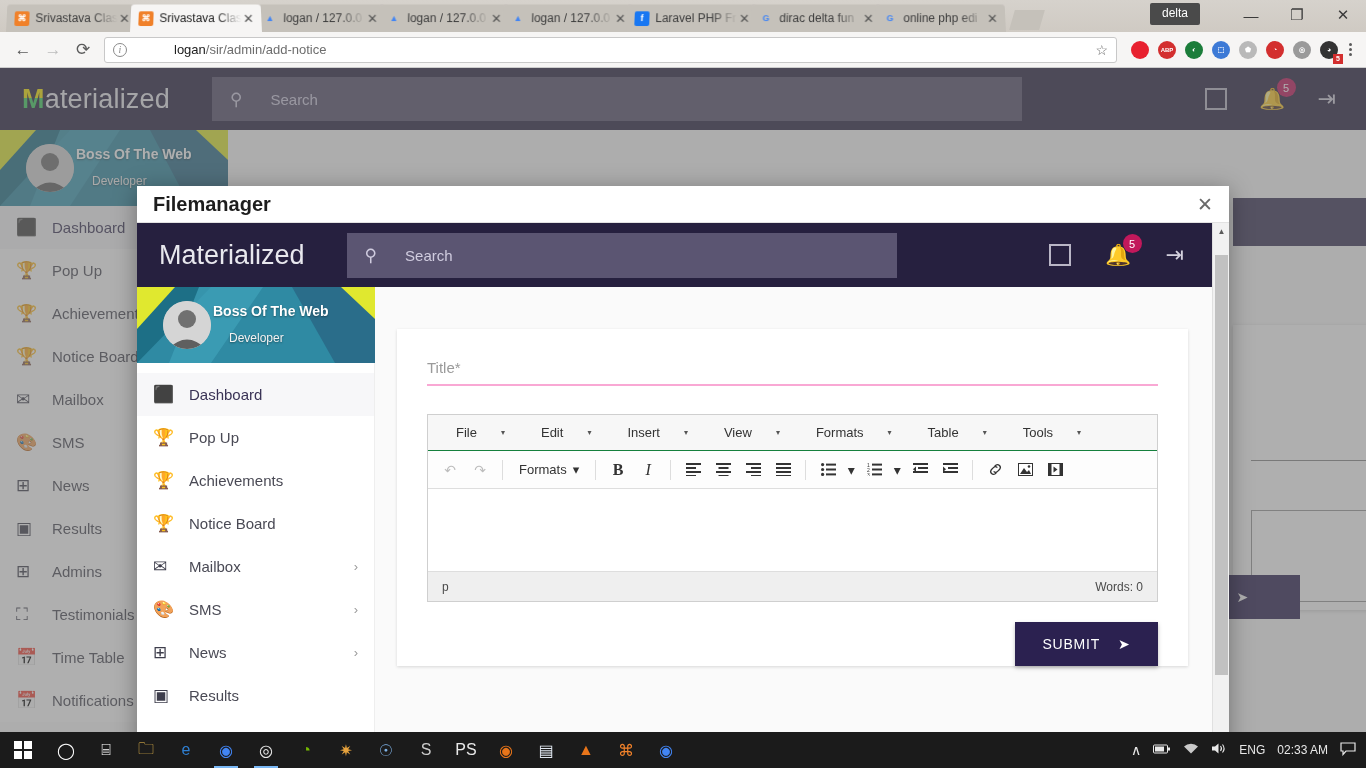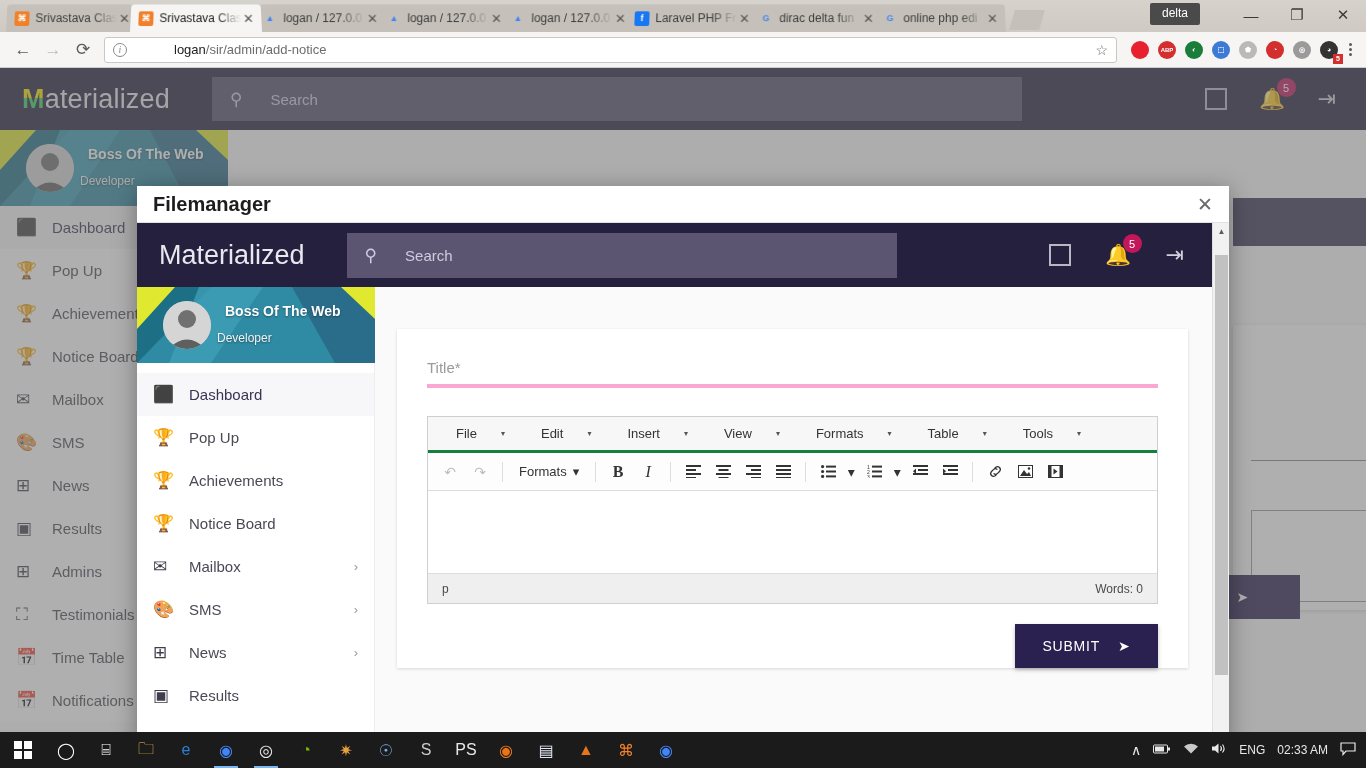--- a/index.html
+++ b/index.html
@@ -104,23 +104,23 @@
   }
 
   .profile-banner {
     width: 228px; height: 76px; position: relative; overflow: hidden;
     background: #2a7d96;
   }
   .pb-avatar {
     position: absolute; left: 26px; top: 14px; width: 48px; height: 48px;
     border-radius: 50%; overflow: hidden; background: #cfcfcf;
   }
-  .pb-name { position: absolute; left: 88px; top: 16px; color: #fff; font-size: 14px;
+  .pb-name { position: absolute; left: 76px; top: 16px; color: #fff; font-size: 14px;
     font-weight: bold; text-shadow: 0 1px 2px rgba(0,0,0,.4); }
-  .pb-role { position: absolute; left: 80px; top: 44px; color: #f2f2f2; font-size: 12px;
+  .pb-role { position: absolute; left: 92px; top: 44px; color: #f2f2f2; font-size: 12px;
     text-shadow: 0 1px 2px rgba(0,0,0,.4); }
 
   .side-nav { width: 228px; background: #fff; }
   .side-item {
     height: 43px; display: flex; align-items: center; padding: 0 16px;
     font-size: 15px; color: #4a4a55;
   }
   .side-item.active { background: #f7f7f9; color: #3a3356; }
   .side-item .sico { width: 36px; font-size: 17px; color: #3e3e4c; display: flex; align-items: center; }
   .side-item .caret { margin-left: auto; color: #9b9b9b; font-size: 13px; }
@@ -173,25 +173,25 @@
   .m-main { flex: 1; background: #fafafa; padding: 22px 24px 0 22px; overflow: hidden; }
 
   .notice-hdr {
     background: #393254; color: #fff; height: 52px; display: flex; align-items: center;
     padding: 0 22px; font-size: 17px; font-weight: bold;
   }
   .notice-card {
     background: #fff; margin-top: 20px; padding: 30px 30px 0 30px;
     box-shadow: 0 1px 3px rgba(0,0,0,.14);
   }
-  .field-line { border-bottom: 4px solid #f9a8d4; padding-bottom: 7px; }
+  .field-line { border-bottom: 2px solid #f9a8d4; padding-bottom: 7px; }
   .field-ph { font-size: 15px; color: #9a9a9a; }
 
   .tmce { margin-top: 28px; border: 1px solid #cfcfcf; background: #fff; }
-  .tmce-menu { height: 36px; border-bottom: 3px solid #15803d; display: flex; align-items: center;
+  .tmce-menu { height: 36px; border-bottom: 1px solid #15803d; display: flex; align-items: center;
     padding: 0 10px; background: #f7f7f7; }
   .tmce-menu span { font-size: 13px; color: #333; padding: 0 9px; display: flex; align-items: center; gap: 6px; }
   .tmce-menu span .ar { font-size: 8px; color: #555; }
   .tmce-tools { height: 38px; border-bottom: 1px solid #dedede; display: flex; align-items: center;
     padding: 0 8px; background: #fdfdfd; gap: 2px; }
   .tb { width: 28px; height: 26px; display: flex; align-items: center; justify-content: center;
     font-size: 14px; color: #333; }
   .tb.dis { color: #bdbdbd; }
   .tb-sep { width: 1px; height: 20px; background: #ddd; margin: 0 6px; }
   .tb-txt { font-size: 13px; color: #333; padding: 0 8px; display: flex; align-items: center; gap: 6px; }

